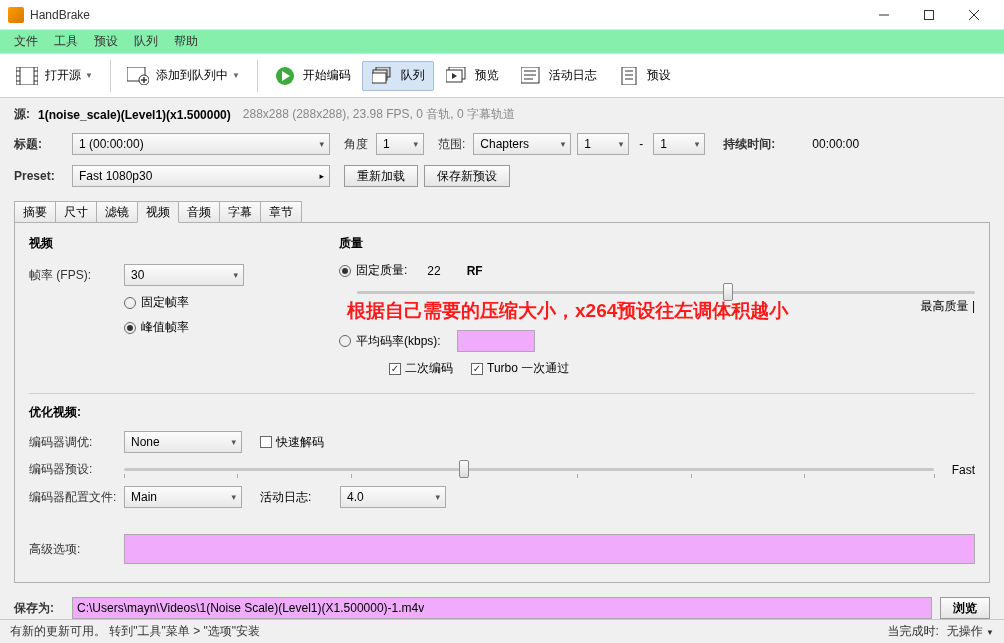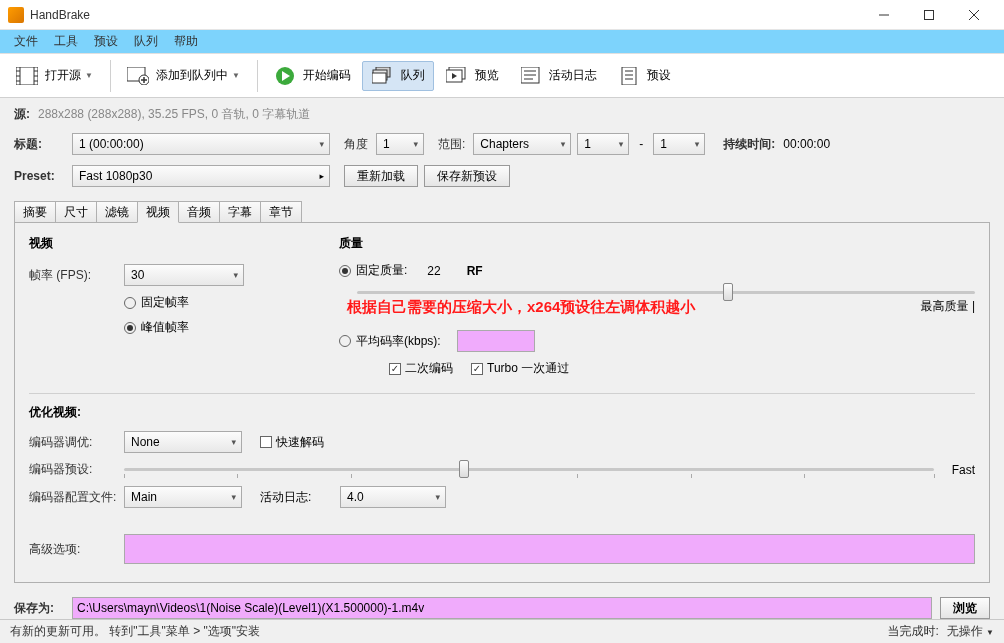--- a/index.html
+++ b/index.html
@@ -3,21 +3,21 @@
 <meta charset="utf-8">
 <style>
 * { margin:0; padding:0; box-sizing:border-box; font-family:"Microsoft YaHei",Segoe UI,sans-serif; font-size:12px; }
 body { background:#f0f0f0; width:1004px; height:643px; overflow:hidden; position:relative; }
 .titlebar { height:30px; background:#fff; display:flex; align-items:center; padding:0 8px; border-bottom:1px solid #e5e5e5; }
 .titlebar .logo { width:16px; height:16px; background:linear-gradient(135deg,#ff9c00,#d97500); border-radius:2px; margin-right:6px; }
 .titlebar .title { flex:1; color:#333; }
 .winbtns { display:flex; }
 .winbtn { width:45px; height:28px; display:flex; align-items:center; justify-content:center; color:#333; }
 .winbtn svg { width:10px; height:10px; }
-.menubar { height:24px; background:#7dd3fc; display:flex; align-items:center; padding:0 6px; border-bottom:1px solid #e0e0e0; }
+.menubar { height:24px; background:#86efac; display:flex; align-items:center; padding:0 6px; border-bottom:1px solid #e0e0e0; }
 .menubar span { padding:0 8px; color:#333; cursor:default; }
 .toolbar { height:44px; background:#fff; display:flex; align-items:center; padding:0 6px; border-bottom:1px solid #d0d0d0; }
 .tbtn { display:flex; align-items:center; padding:4px 8px; margin-right:2px; border:1px solid transparent; border-radius:2px; }
 .tbtn.active { background:#d5e5f5; border-color:#a0c0e0; }
 .tbtn .ic { width:24px; height:20px; margin-right:6px; display:flex; align-items:center; justify-content:center; }
 .tbtn .dd { margin-left:4px; font-size:8px; color:#666; }
 .content { background:#f0f0f0; padding:8px 14px; }
 .row { display:flex; align-items:center; margin-bottom:10px; }
 .lbl { color:#333; margin-right:8px; }
 .bold { font-weight:bold; }
@@ -35,21 +35,21 @@
 .h { font-weight:bold; margin-bottom:10px; }
 .frow { display:flex; align-items:center; margin-bottom:8px; }
 .flabel { width:95px; color:#333; }
 .radio { width:12px; height:12px; border:1px solid #666; border-radius:50%; margin-right:5px; display:inline-flex; align-items:center; justify-content:center; }
 .radio.checked::after { content:""; width:6px; height:6px; background:#333; border-radius:50%; }
 .chk { width:12px; height:12px; border:1px solid #666; margin-right:4px; display:inline-flex; align-items:center; justify-content:center; background:#fff; }
 .chk.checked::after { content:"✓"; font-size:10px; color:#333; line-height:1; }
 .slider-track { height:3px; background:#c8c8c8; border-radius:2px; position:relative; flex:1; }
 .slider-thumb { position:absolute; top:-8px; width:10px; height:18px; background:linear-gradient(#fcfcfc,#dcdcdc); border:1px solid #888; border-radius:2px; transform:translateX(-50%); }
 .tick { position:absolute; top:6px; width:1px; height:4px; background:#aaa; }
-.annot { position:absolute; color:#ff1a1a; font-weight:bold; font-size:15px; text-shadow:0 0 1px #fff; }
+.annot { position:absolute; color:#ff1a1a; font-weight:bold; font-size:19px; text-shadow:0 0 1px #fff; }
 .textinput { height:22px; border:1px solid #aaa; background:#f0abfc; padding:0 4px; }
 .statusbar { position:absolute; bottom:0; left:0; right:0; height:24px; background:#f0f0f0; border-top:1px solid #c8c8c8; display:flex; align-items:center; padding:0 10px; color:#333; }
 .divider { width:1px; height:32px; background:#d0d0d0; margin:0 6px; }
 </style>
 <style>[data-name="preset-select"]::after{content:""}</style></head>
 <body>
 
 <div class="titlebar" data-name="title-bar">
   <div class="logo" data-name="app-icon"></div>
   <div class="title" data-name="window-title">HandBrake</div>
@@ -163,21 +163,22 @@
         </svg>
       </span>
     <span data-name="presets-label">预设</span>
   </div>
 </div>
 
 <div class="content">
 
   <div class="row">
     <span class="lbl bold" data-name="source-label">源:</span>
-    <span class="grey" data-name="source-info">288x288 (288x288), 35.25 FPS, 0 音轨, 0 字幕轨道</span>
+    <span class="bold" style="margin-right:12px" data-name="source-filename">1(noise_scale)(Level1)(x1.500000)</span>
+    <span class="grey" data-name="source-info">288x288 (288x288), 23.98 FPS, 0 音轨, 0 字幕轨道</span>
   </div>
 
   <div class="row">
     <span class="lbl bold" style="width:50px" data-name="title-label">标题:</span>
     <div class="select" style="width:258px" data-name="title-select">
         <span>1  (00:00:00)</span>
       </div>
     <span class="lbl" style="margin-left:14px" data-name="angle-label">角度</span>
     <div class="select" style="width:48px" data-name="angle-select">
         <span>1</span>
@@ -187,21 +188,21 @@
         <span>Chapters</span>
       </div>
     <div class="select" style="width:52px;margin-left:6px" data-name="range-from-select">
         <span>1</span>
       </div>
     <span style="margin:0 10px" data-name="range-dash">-</span>
     <div class="select" style="width:52px" data-name="range-to-select">
         <span>1</span>
       </div>
     <span class="lbl bold" style="margin-left:18px" data-name="duration-label">持续时间:</span>
-    <span style="margin-left:0" data-name="duration-value">00:00:00</span>
+    <span style="margin-left:29px" data-name="duration-value">00:00:00</span>
   </div>
 
   <div class="row" style="margin-bottom:14px">
     <span class="lbl bold" style="width:50px" data-name="preset-label">Preset:</span>
     <div class="select" style="width:258px" data-name="preset-select">
         <span>Fast 1080p30</span>
         <span style="position:absolute;right:5px;font-size:9px">▸</span>
       </div>
     <div class="btn" style="margin-left:14px" data-name="reload-preset-button">
         <span>重新加载</span>

